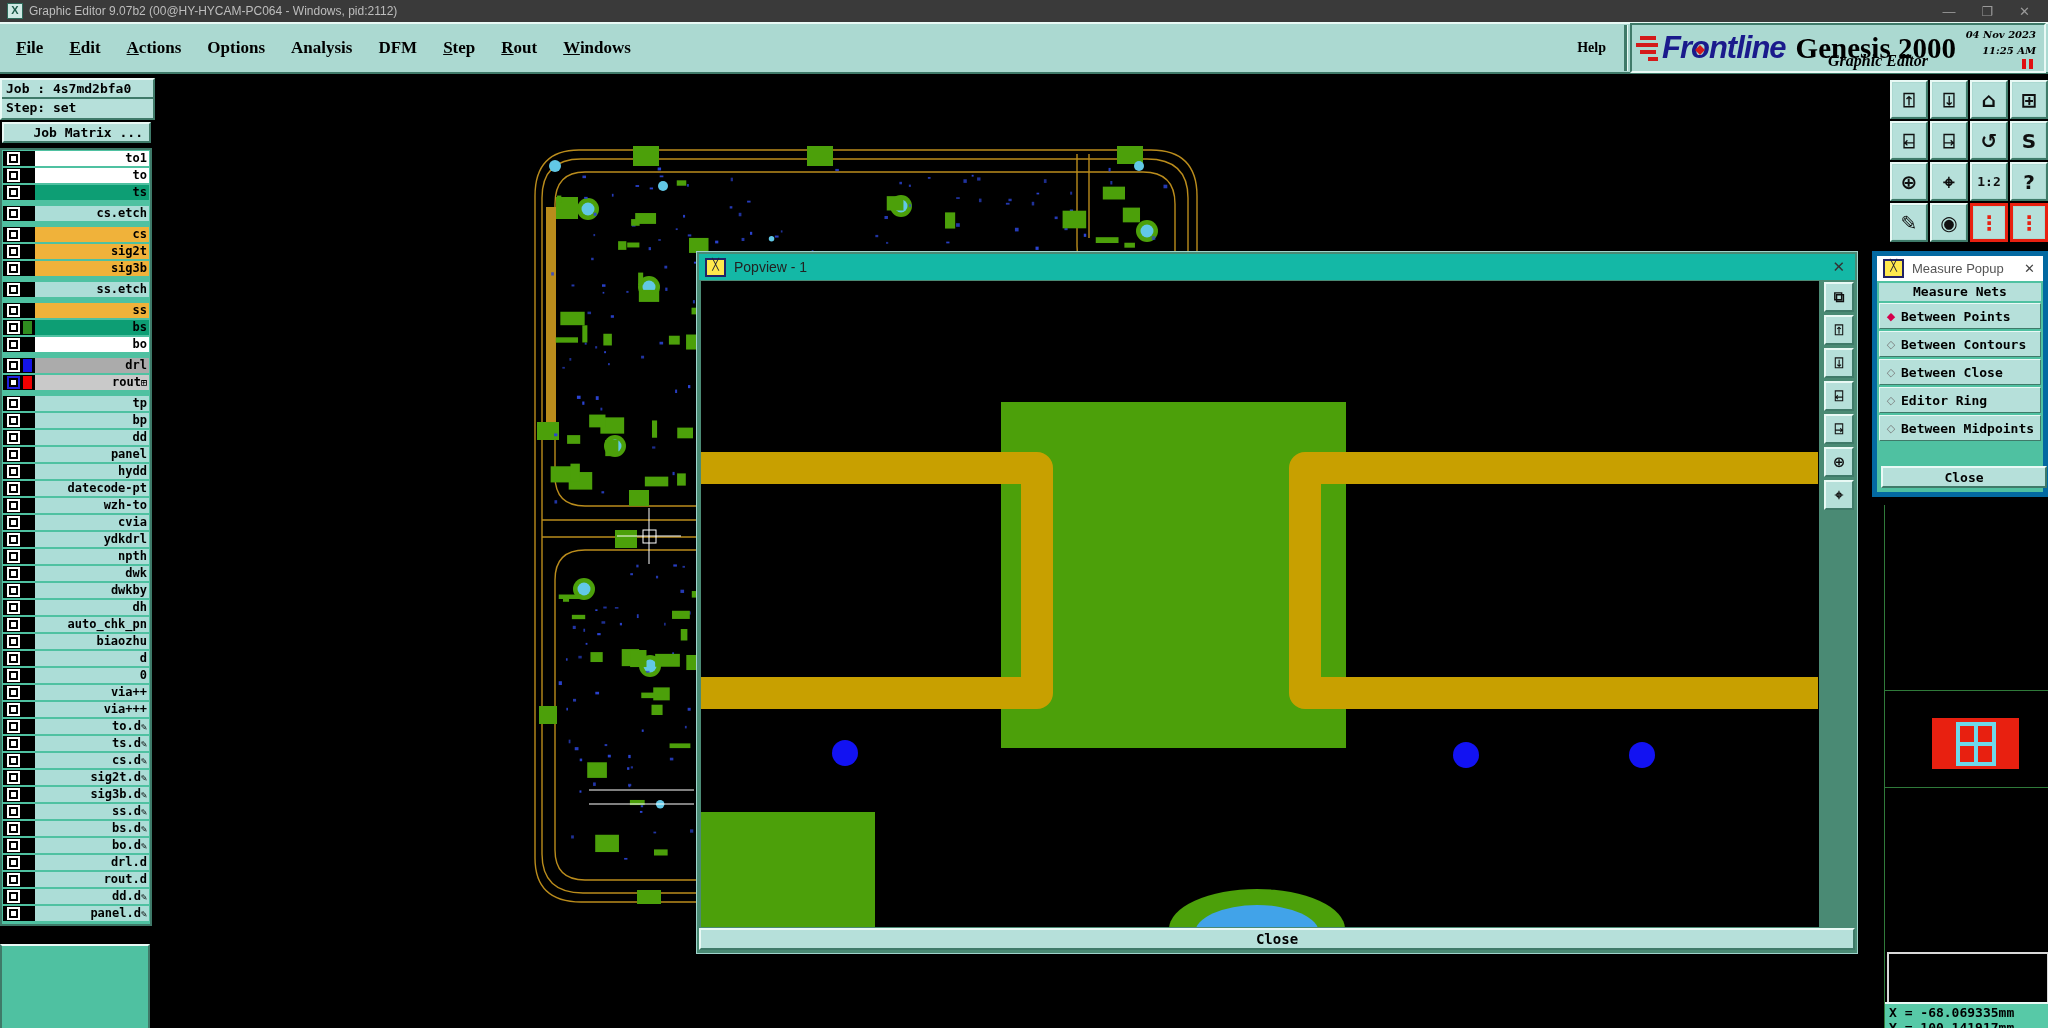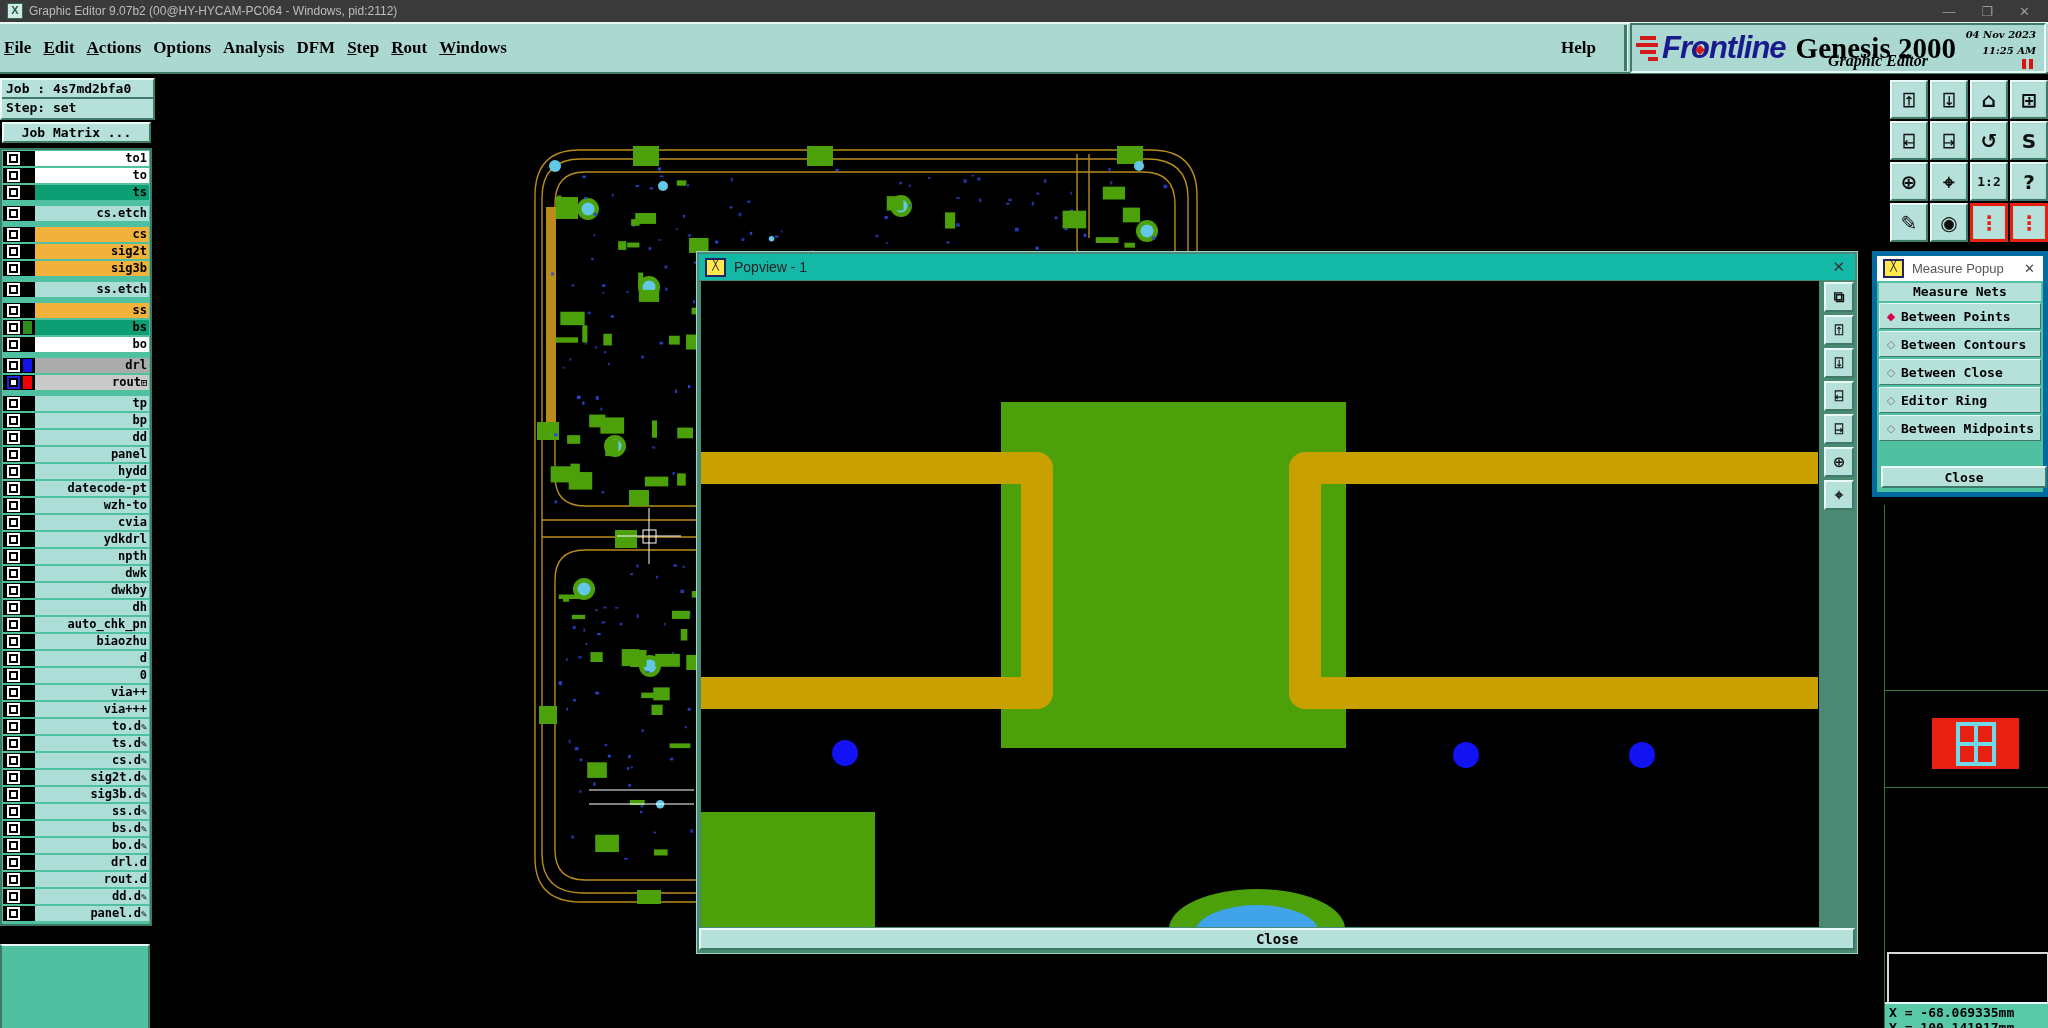--- a/index.html
+++ b/index.html
@@ -11,25 +11,25 @@
   #titlebar{left:0;top:0;width:2048px;height:22px;background:#3a3a3a;color:#bdbdbd;
     font-family:"Liberation Sans",sans-serif;font-size:12px;display:flex;align-items:center;z-index:6;}
   #app-icon{width:14px;height:14px;margin:0 6px 0 7px;background:#cfe9e4;border:1px solid #2f6b5b;
     color:#1d5a4a;font-size:11px;line-height:13px;text-align:center;font-weight:bold;}
   #win-controls{margin-left:auto;display:flex;gap:26px;padding-right:18px;color:#9a9a9a;font-size:13px;}
   #win-controls span{cursor:default;}
 
   #menubar{left:0;top:22px;width:2048px;height:52px;background:var(--teal-bg);
     border-top:2px solid var(--bev-l);border-bottom:2px solid var(--bev-d);
     display:flex;align-items:center;z-index:6;box-sizing:border-box;}
-  #menu-items{display:flex;gap:12px;padding-left:4px;font-family:"Liberation Serif",serif;
+  #menu-items{display:flex;gap:26px;padding-left:16px;font-family:"Liberation Serif",serif;
     font-weight:bold;font-size:17px;color:#000;}
   .menu-item{cursor:default;}
   .menu-item u{text-decoration:underline;}
-  #help-menu{margin-left:auto;font-family:"Liberation Serif",serif;font-weight:bold;font-size:17px;padding-right:28px;}
+  #help-menu{margin-left:auto;font-family:"Liberation Serif",serif;font-weight:bold;font-size:14px;padding-right:18px;}
   #menu-divider{width:3px;height:46px;background:var(--bev-d);border-right:1px solid var(--bev-l);margin-right:2px;}
 
   
   #brand{width:412px;height:46px;background:var(--teal-bg);border:2px solid;
     border-color:var(--bev-d) var(--bev-l) var(--bev-l) var(--bev-d);display:flex;align-items:center;
     position:relative;margin-right:2px;}
   #logo{font-family:"Liberation Sans",sans-serif;font-style:italic;font-weight:bold;font-size:31px;
     color:#1a1a8c;letter-spacing:-1px;margin-left:30px;position:relative;}
   .speed{position:absolute;left:-26px;width:22px;height:4px;background:#d41a1a;}
   .s1{top:6px;left:-22px;width:16px;} .s2{top:13px;} .s3{top:20px;left:-22px;width:16px;} .s4{top:27px;width:10px;left:-14px;}
@@ -45,21 +45,21 @@
   #pause-ico i{width:4px;height:10px;background:#e01010;}
 
   
   #sidebar{left:0;top:74px;width:155px;height:954px;background:#000;z-index:2;}
   #job-panel{position:absolute;left:0;top:4px;width:151px;border:2px solid;
     border-color:var(--bev-l) var(--bev-d) var(--bev-d) var(--bev-l);background:var(--teal-btn);}
   .job-row{height:19px;font-size:13px;font-weight:bold;color:#000;padding:1px 0 0 4px;box-sizing:border-box;}
   .job-row:first-child{border-bottom:2px solid var(--bev-d);}
   #job-matrix{position:absolute;left:2px;top:48px;width:149px;height:21px;background:var(--teal-btn);
     border:2px solid;border-color:var(--bev-l) var(--bev-d) var(--bev-d) var(--bev-l);
-    font-size:13px;font-weight:bold;text-align:center;padding-left:6px;box-sizing:border-box;
+    font-size:13px;font-weight:bold;text-align:right;padding-left:6px;box-sizing:border-box;
     font-family:"DejaVu Sans Mono",monospace;color:#000;line-height:16px;}
   #layer-list{position:absolute;left:0;top:74px;width:152px;background:var(--teal-mid);
     border:2px solid var(--bev-d);box-sizing:border-box;padding:1px 1px;text-align:right;}
   .lgap{height:4px;}
   .layer-row{display:flex;align-items:center;height:15px;margin-bottom:2px;background:#000;}
   .chk{width:9px;height:9px;border:2px solid #fff;background:#000;margin-left:4px;position:relative;flex:none;}
   .chk i{position:absolute;left:2px;top:2px;width:5px;height:5px;background:#fff;}
   .chk.work{border-color:#2222e0;}
   .swatch{width:9px;height:13px;margin-left:3px;flex:none;background:#000;}
   .lname{flex:1;margin-left:3px;height:15px;font-size:12px;font-weight:bold;color:#000;

